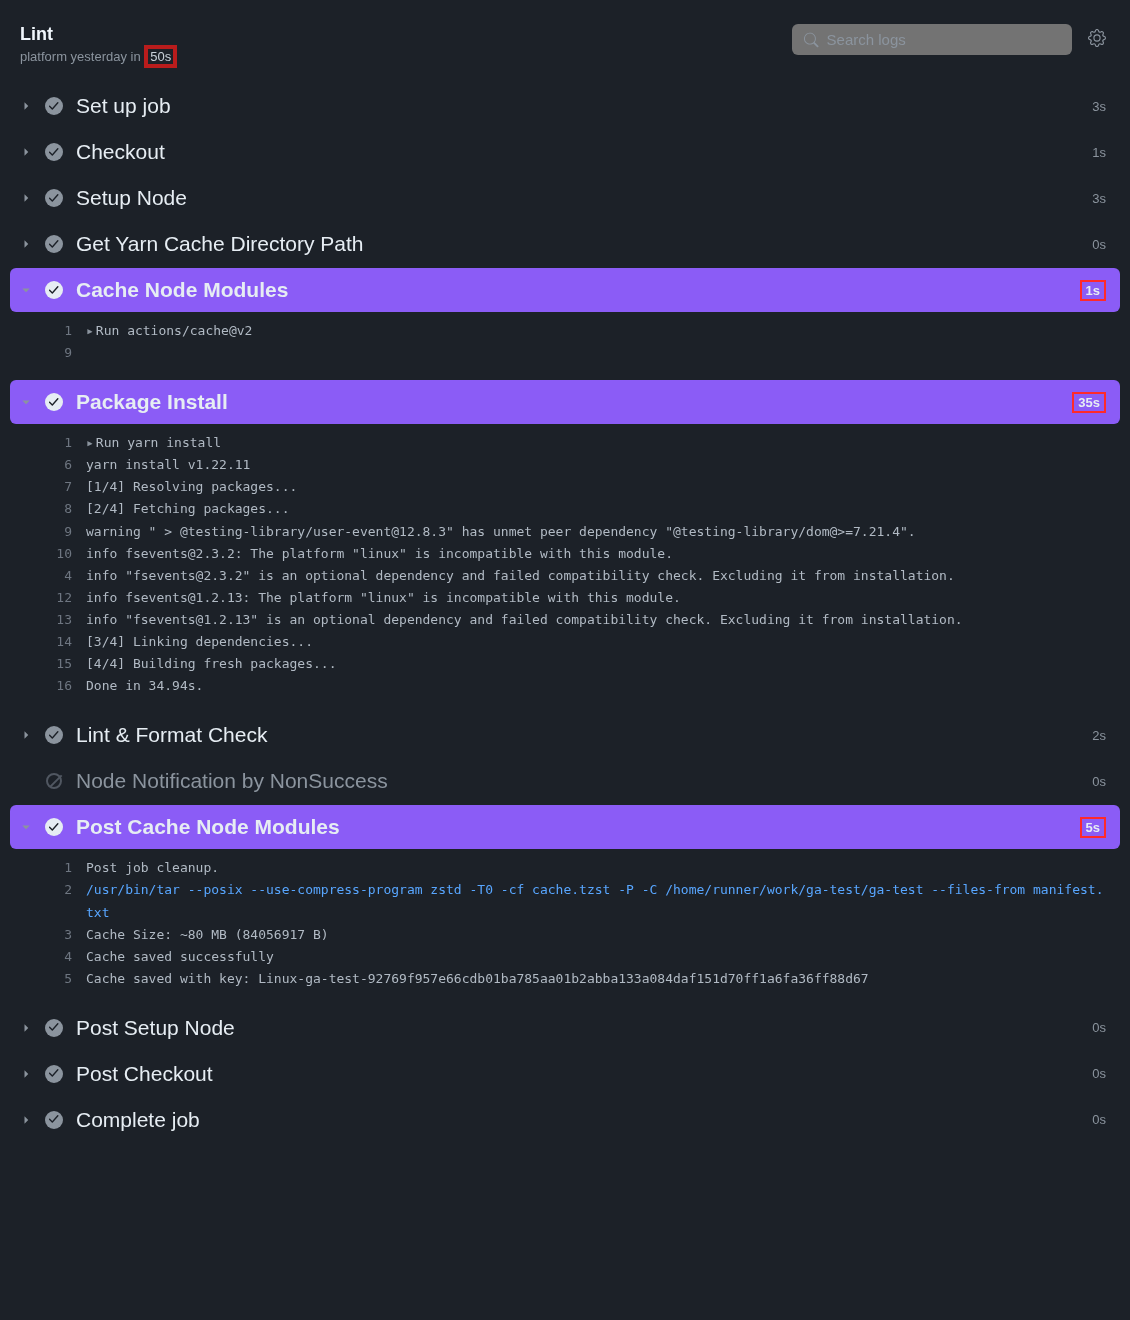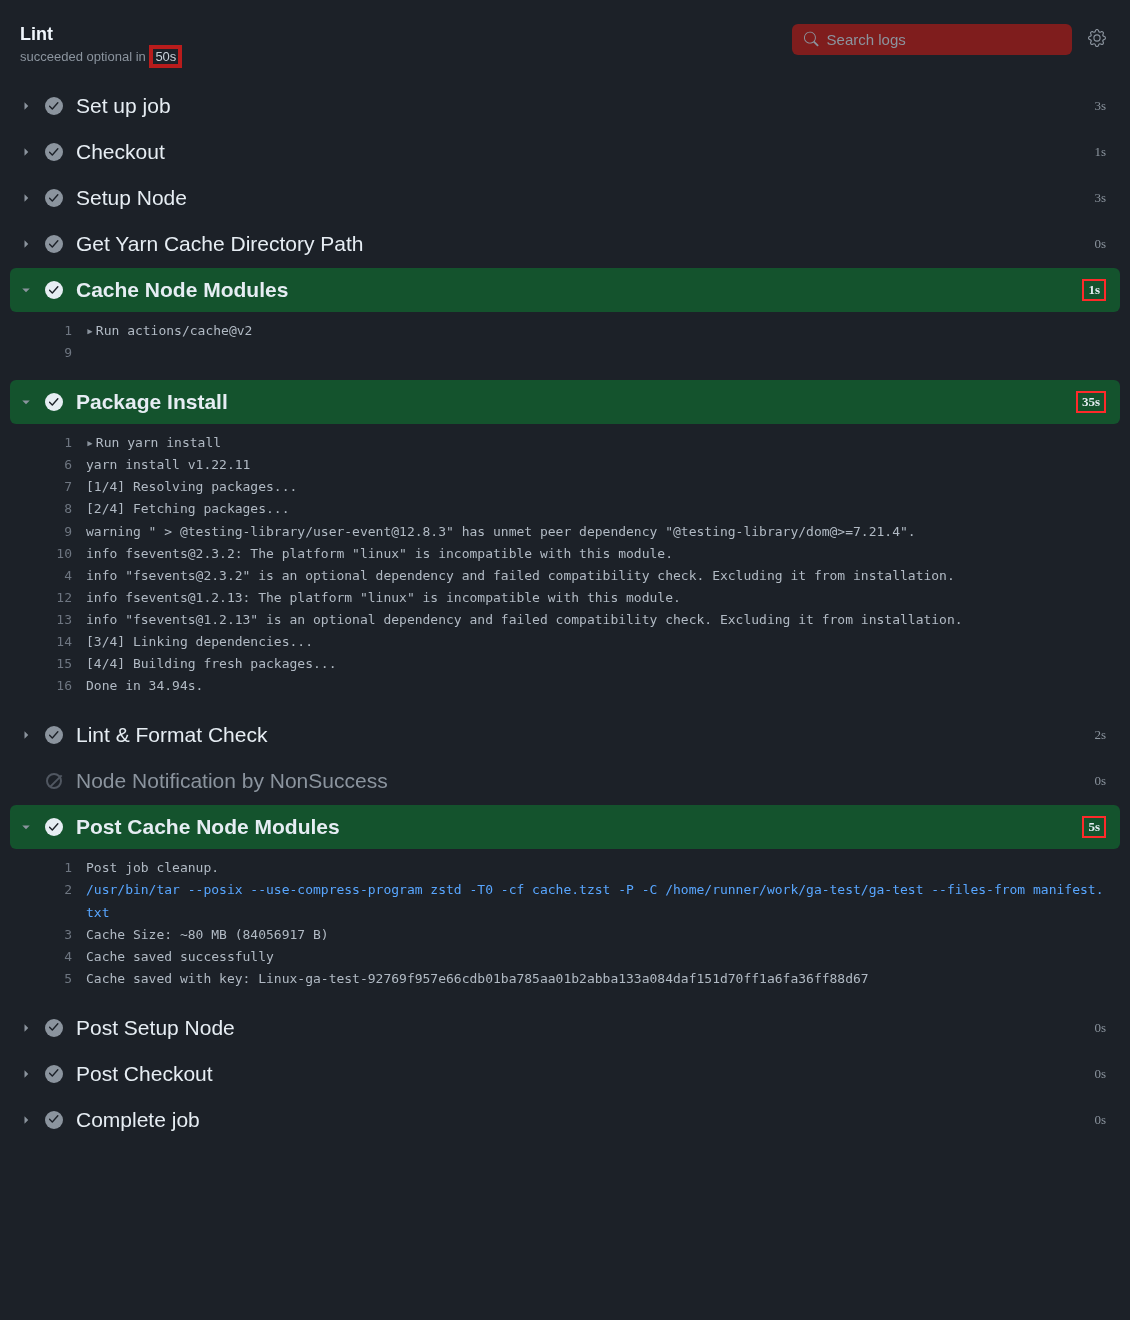--- a/index.html
+++ b/index.html
@@ -21,22 +21,22 @@
   .job-status { font-size: 13px; color: #8b949e; }
   .status-duration-hl {
     display: inline-block;
     border: 4px solid #b91c1c;
     padding: 0 2px;
     color: #c9d1d9;
   }
   .header-right { display: flex; align-items: center; gap: 12px; }
   .search-box {
     display: flex;
-    align-items: flex-start;
-    background: #7f1d1d;
+    align-items: flex-end;
+    background: #737373;
     border-radius: 6px;
     padding: 7px 12px;
     width: 280px;
     gap: 8px;
   }
   .search-box input {
     background: transparent;
     border: none;
     outline: none;
     color: #c9d1d9;
@@ -46,21 +46,21 @@
   .search-box input::placeholder { color: #8b949e; }
   .search-icon { width: 16px; height: 16px; fill: #8b949e; }
   .gear-btn { background: none; border: none; cursor: pointer; padding: 4px; }
   .gear-icon { width: 18px; height: 18px; fill: #8b949e; }
 
   .steps { padding: 0 10px 40px 10px; }
   .step {
     border-radius: 6px;
     margin-bottom: 2px;
   }
-  .step.expanded-hdr { background: #14532d; }
+  .step.expanded-hdr { background: #8b5cf6; }
   .step-header {
     display: flex;
     align-items: center;
     padding: 10px 14px 10px 10px;
     gap: 12px;
     cursor: pointer;
   }
   .chevron {
     width: 12px; height: 12px;
     fill: #8b949e;
@@ -88,21 +88,21 @@
   .skip-circle::after {
     content: ""; position: absolute;
     width: 2px; height: 16px; background: #505761;
     left: 7px; top: -2px;
     transform: rotate(45deg);
   }
   .step-name { flex: 1; font-size: 21px; color: #e6edf3; }
   .step-name.muted { color: #8b949e; }
   .step-name.bold { font-weight: 600; }
   .step-duration {
-    font-size: 13px; color: #8b949e; font-family: Liberation Serif, serif;
+    font-size: 13px; color: #8b949e;
   }
   .step-duration.hl {
     border: 2px solid #ff2a2a;
     padding: 1px 4px;
     font-weight: 600;
     color: #e6edf3;
   }
 
   .log-block {
     padding: 6px 0 16px 0;
@@ -124,21 +124,21 @@
   .lt .tri { color: #8b949e; margin-right: 2px; }
   .lt .link { color: #58a6ff; }
 </style>
 </head>
 <body>
 
 <div class="header">
   <div class="header-left">
     <div class="job-title">Lint</div>
     <div class="job-status">
-      <span>succeeded optional in </span><span class="status-duration-hl">50s</span>
+      <span>platform yesterday in </span><span class="status-duration-hl">50s</span>
     </div>
   </div>
   <div class="header-right">
     <div class="search-box">
       <svg class="search-icon" viewBox="0 0 16 16">
           <path d="M11.742 10.344a6.5 6.5 0 1 0-1.397 1.398l3.85 3.85a1 1 0 0 0 1.415-1.414l-3.868-3.834zM12 6.5a5.5 5.5 0 1 1-11 0 5.5 5.5 0 0 1 11 0z"></path>
         </svg>
       <input type="text" placeholder="Search logs" style="">
     </div>
     <button class="gear-btn">

